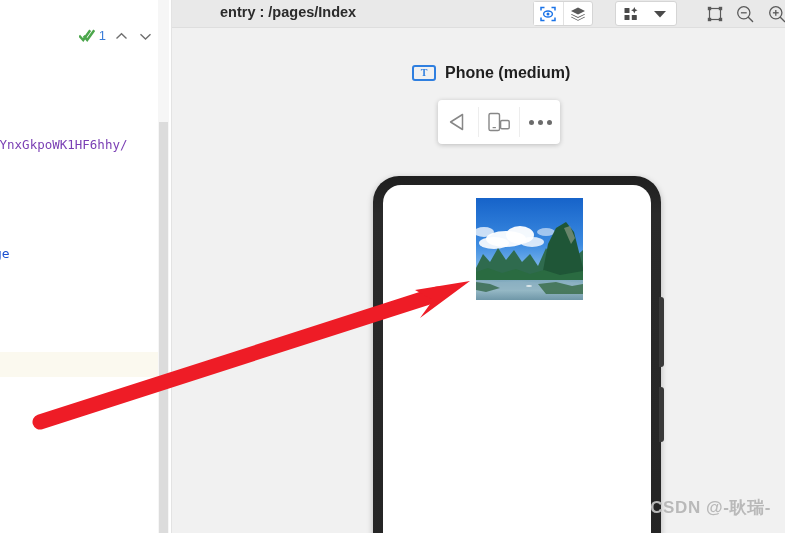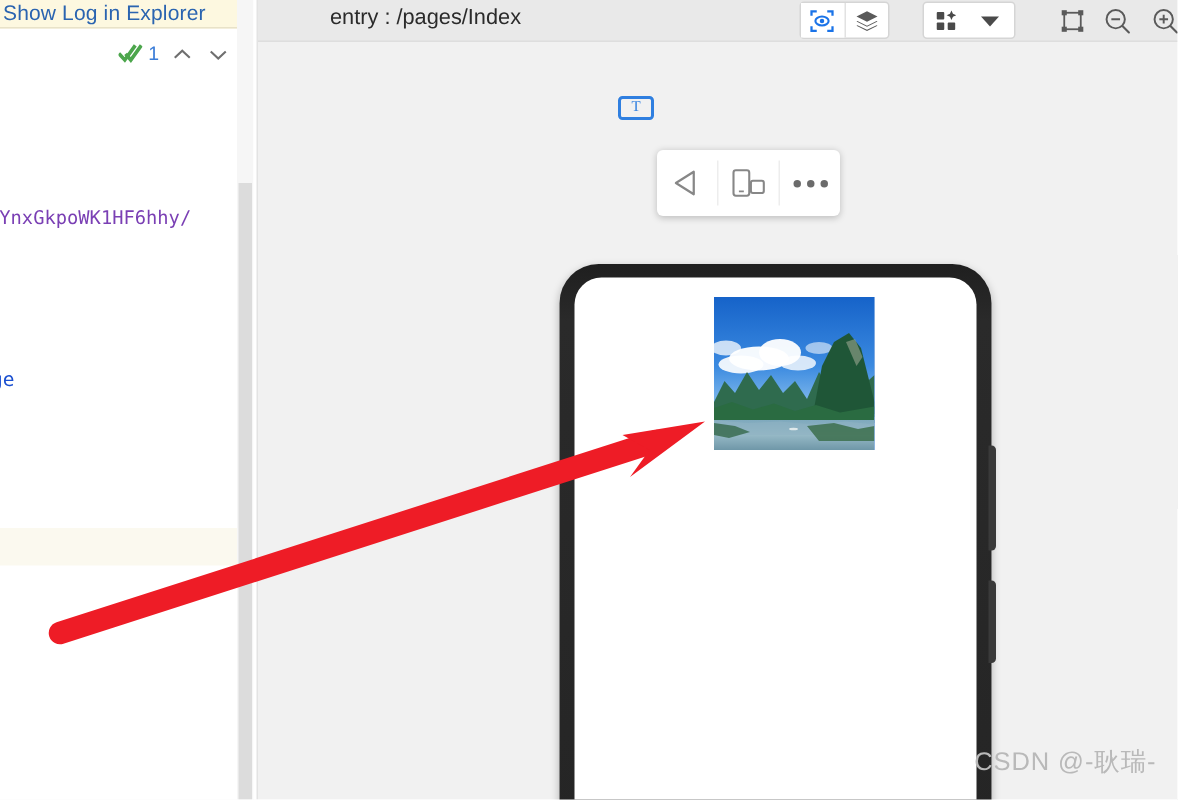--- a/index.html
+++ b/index.html
@@ -114,20 +114,21 @@
     border-right: 1px solid #e3e3e3;
     box-sizing: border-box;
   }
 
   
   #previewer {
     position: absolute;
     left: 172px; top: 0;
     width: 613px; height: 533px;
     background: #f1f1f1;
+    font-weight: bold;
   }
   #preview-header {
     position: absolute;
     left: 0; top: 0;
     width: 613px; height: 28px;
     background: #e9e9e9;
     border-bottom: 1px solid #dedede;
     box-sizing: border-box;
   }
   #breadcrumb {
@@ -267,23 +268,20 @@
     white-space: nowrap;
   }
 </style>
 </head>
 <body>
 
 <div id="root">
 
   <div id="left-panel">
 
-    <div class="notif-bar">
-      <span class="notif-link">Show Log in Explorer</span>
-    </div>
 
     <div class="search-nav">
       <span>
         <svg class="check-icon" viewBox="0 0 16 14">
           <path d="M1 7.5 L4.2 11 L10.5 2.2" stroke="#4ca64c" stroke-width="2.4" fill="none" stroke-linecap="square"></path>
           <path d="M5.5 7.8 L8.2 11 L14.5 2.2" stroke="#4ca64c" stroke-width="2.4" fill="none" stroke-linecap="square"></path>
         </svg>
       </span>
       <span class="match-count">1</span>
       <span class="chev-btn">
@@ -375,20 +373,21 @@
       <svg width="18" height="18" viewBox="0 0 18 18">
         <circle cx="7.8" cy="7.8" r="6.1" fill="none" stroke="#5a5a5a" stroke-width="1.3"></circle>
         <path d="M12.3 12.3 L16.6 16.6" stroke="#5a5a5a" stroke-width="1.4" stroke-linecap="round"></path>
         <path d="M4.9 7.8 H10.7" stroke="#5a5a5a" stroke-width="1.3"></path>
         <path d="M7.8 4.9 V10.7" stroke="#5a5a5a" stroke-width="1.3"></path>
       </svg>
     </div>
 
     <div id="device-label">
       <span id="device-badge">T</span>
+      <span id="device-name">Phone (medium)</span>
     </div>
 
     <div id="device-toolbar">
       <div class="dt-btn">
         <svg width="22" height="22" viewBox="0 0 22 22">
           <path d="M15.5 3.5 L15.5 18.5 L3.6 11 Z" fill="none" stroke="#878787" stroke-width="1.5" stroke-linejoin="round"></path>
         </svg>
       </div>
       <div class="dt-sep"></div>
       <div class="dt-btn">

